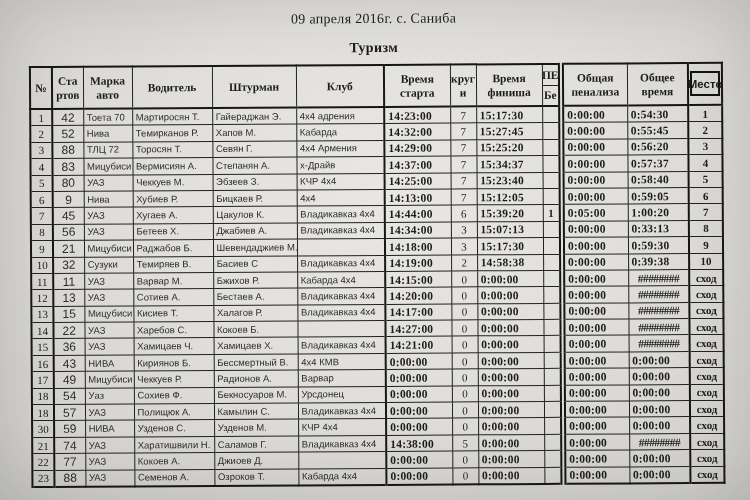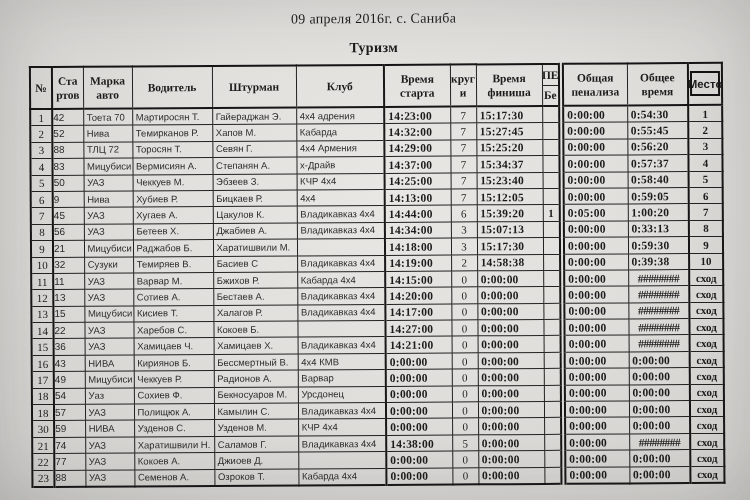--- a/index.html
+++ b/index.html
@@ -56,21 +56,21 @@
     border: 2px solid #111; height: 21px; margin: 0 1px 1px 1px;
     display: flex; align-items: center; justify-content: center;
     font-family: "Liberation Sans", sans-serif; font-weight: 700; font-size: 11.5px;
   }
   .pebe { display: flex; flex-direction: column; height: 40px; }
   .pebe > div { flex: 1; display: flex; align-items: center; justify-content: center; }
   .pebe > div:first-child { border-bottom: 1.5px solid #222; }
   
   .results tbody td { height: 15.4px; line-height: 14px; }
   td.c-num   { text-align: center; font-size: 11px; }
-  td.c-start { font-family: "Liberation Sans", sans-serif; font-size: 10px; color:#2c2c2c; }
+  td.c-start { text-align: center; font-family: "Liberation Sans", sans-serif; font-size: 12px; color:#2c2c2c; }
   td.c-brand, td.c-driver, td.c-nav, td.c-club {
     text-align: left; padding-left: 3px;
     font-family: "Liberation Sans", sans-serif; font-size: 9.5px; color: #2c2c2c;
   }
   td.c-stime, td.c-ftime, td.c-pen, td.c-total {
     text-align: left; padding-left: 3px;
     font-weight: bold; font-size: 11.5px; letter-spacing: 0.2px;
   }
   td.c-laps  { text-align: center; font-size: 11px; }
   td.c-pe    { text-align: center; font-weight: bold; font-size: 11px; }
@@ -210,21 +210,21 @@
             <td class="c-stime">14:37:00</td>
             <td class="c-laps">7</td>
             <td class="c-ftime">15:34:37</td>
             <td class="c-pe"></td>
             <td class="c-pen">0:00:00</td>
             <td class="c-total">0:57:37</td>
             <td class="c-place">4</td>
           </tr>
           <tr>
             <td class="c-num">5</td>
-            <td class="c-start">50</td>
+            <td class="c-start">80</td>
             <td class="c-brand">УАЗ</td>
             <td class="c-driver">Чеккуев М.</td>
             <td class="c-nav">Эбзеев З.</td>
             <td class="c-club">КЧР 4х4</td>
             <td class="c-stime">14:25:00</td>
             <td class="c-laps">7</td>
             <td class="c-ftime">15:23:40</td>
             <td class="c-pe"></td>
             <td class="c-pen">0:00:00</td>
             <td class="c-total">0:58:40</td>
@@ -273,21 +273,21 @@
             <td class="c-pe"></td>
             <td class="c-pen">0:00:00</td>
             <td class="c-total">0:33:13</td>
             <td class="c-place">8</td>
           </tr>
           <tr>
             <td class="c-num">9</td>
             <td class="c-start">21</td>
             <td class="c-brand">Мицубиси</td>
             <td class="c-driver">Раджабов Б.</td>
-            <td class="c-nav">Харатишвили М.</td>
+            <td class="c-nav">Шевендаджиев М.</td>
             <td class="c-club"></td>
             <td class="c-stime">14:18:00</td>
             <td class="c-laps">3</td>
             <td class="c-ftime">15:17:30</td>
             <td class="c-pe"></td>
             <td class="c-pen">0:00:00</td>
             <td class="c-total">0:59:30</td>
             <td class="c-place">9</td>
           </tr>
           <tr>

